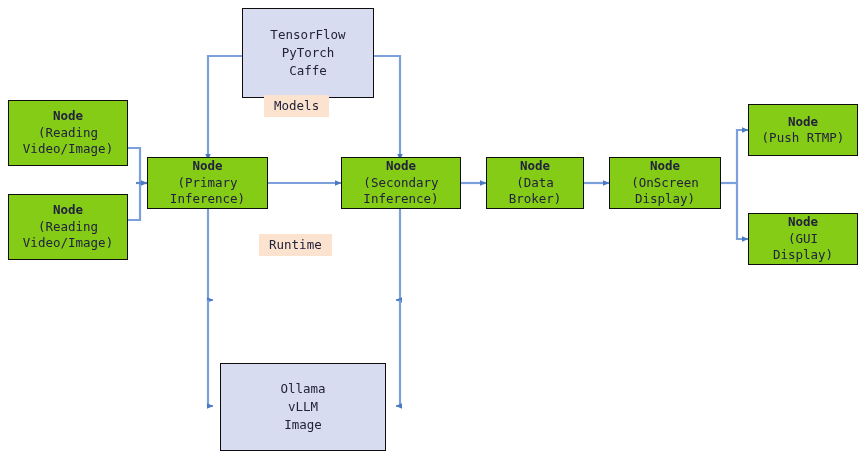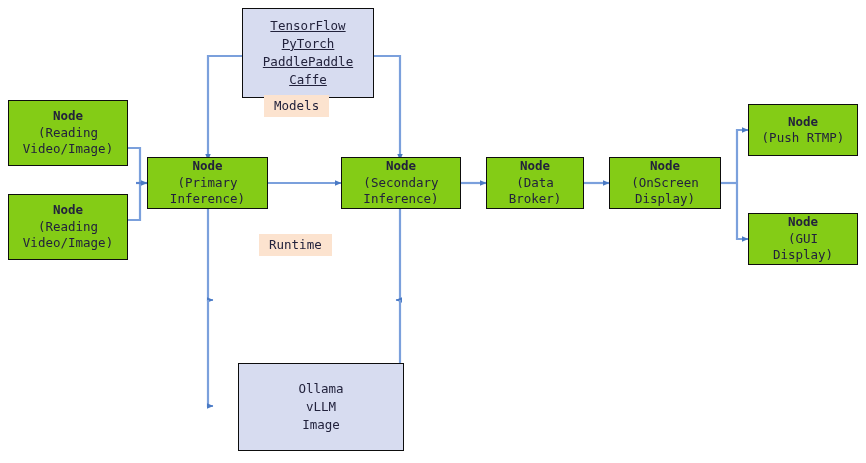--- a/index.html
+++ b/index.html
@@ -74,24 +74,23 @@
     <span class="t2">(Reading</span>
     <span class="t2">Video/Image)</span>
   </div>
 
   <div class="node" style="left:8px;top:194px;width:120px;height:66px;">
     <span class="t1">Node</span>
     <span class="t2">(Reading</span>
     <span class="t2">Video/Image)</span>
   </div>
 
-  <div class="stack" style="left:242px;top:8px;width:132px;height:90px;text-decoration:underline;">
+  <div class="stack" style="left:242px;top:8px;width:132px;height:90px;">
     <span>TensorFlow</span>
     <span>PyTorch</span>
-    <span>PaddlePaddle</span>
     <span>Caffe</span>
   </div>
   <div class="tag" style="left:264px;top:95px;">Models</div>
 
   <div class="node" style="left:147px;top:157px;width:121px;height:52px;">
     <span class="t1">Node</span>
     <span class="t2">(Primary</span>
     <span class="t2">Inference)</span>
   </div>
 
@@ -119,19 +118,19 @@
   </div>
 
   <div class="node" style="left:748px;top:213px;width:110px;height:52px;">
     <span class="t1">Node</span>
     <span class="t2">(GUI</span>
     <span class="t2">Display)</span>
   </div>
 
   <div class="tag" style="left:259px;top:234px;">Runtime</div>
 
-  <div class="stack" style="left:220px;top:363px;width:166px;height:88px;margin-left:18px;">
+  <div class="stack" style="left:220px;top:363px;width:166px;height:88px;">
     <span>Ollama</span>
     <span>vLLM</span>
     <span>Image</span>
   </div>
 
 </div>
 
 </body></html>

